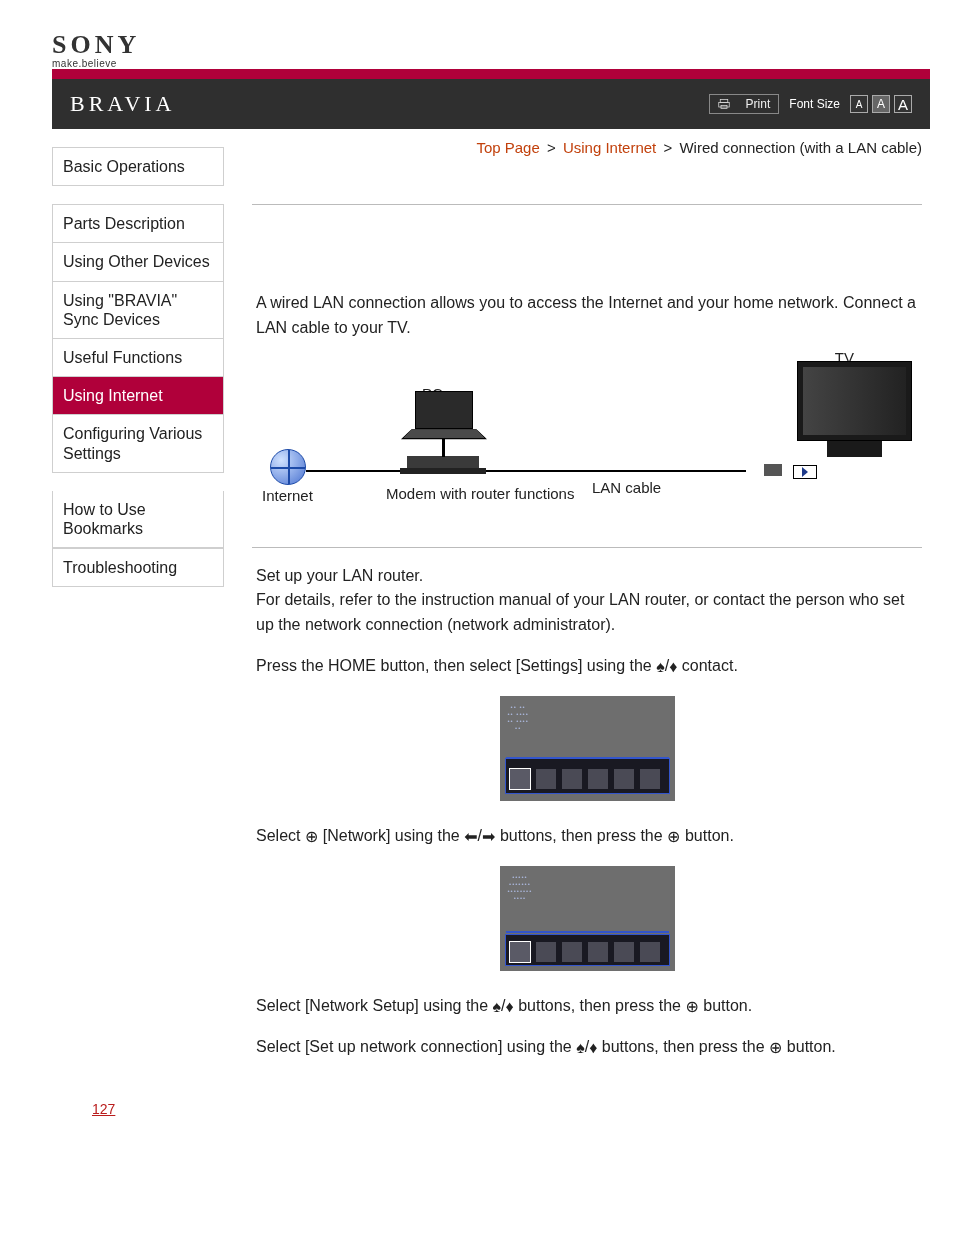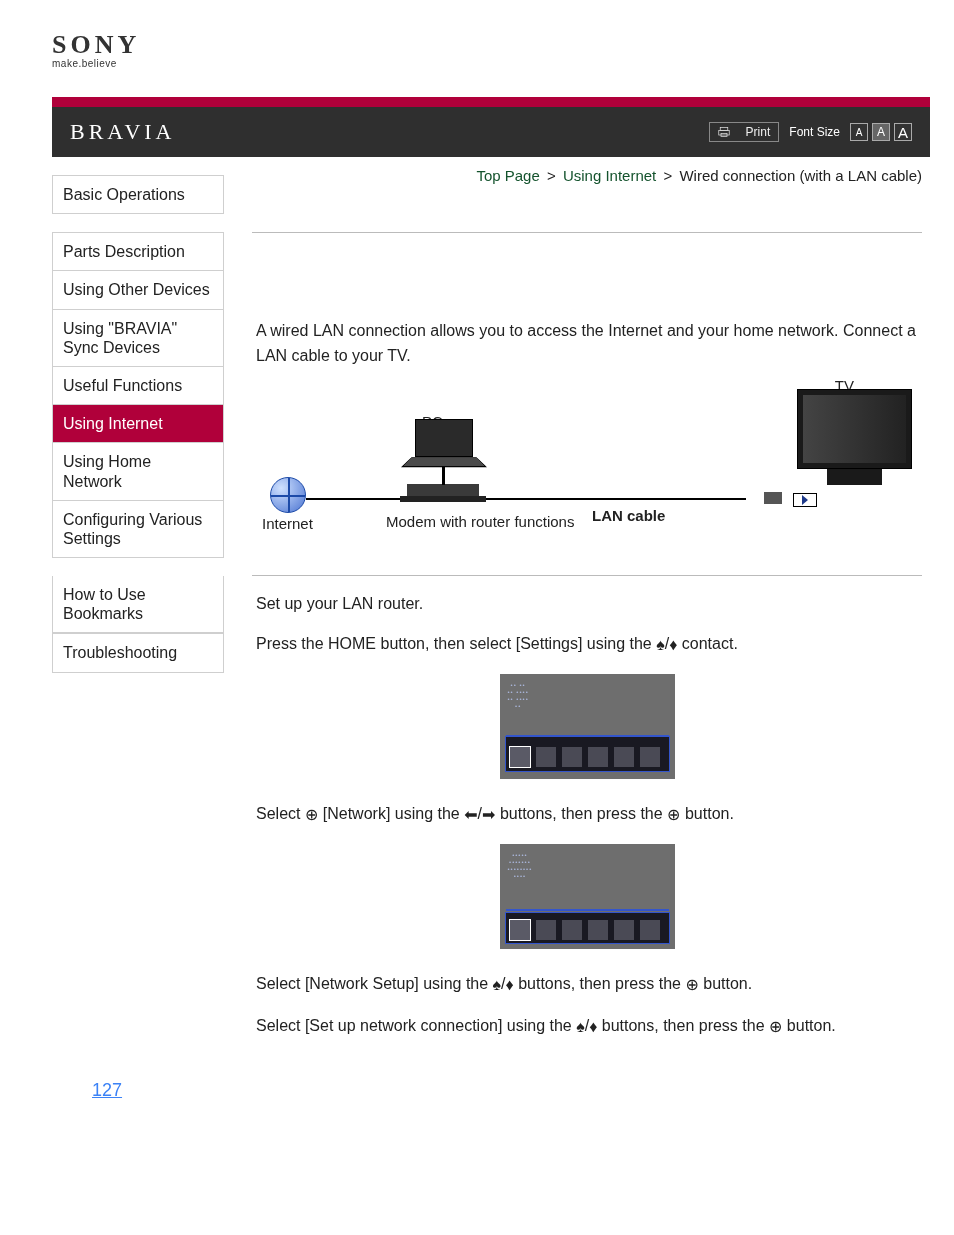--- a/index.html
+++ b/index.html
@@ -5,42 +5,42 @@
   * { box-sizing: border-box; }
   body {
     margin: 0;
     font-family: Arial, Helvetica, sans-serif;
     font-size: 17px;
     color: #222;
     width: 954px;
     background: #fff;
   }
   .page { padding: 30px 24px 40px 52px; }
-  .sony-logo { margin-bottom: 28px; }
+  .sony-logo { }
   .sony-logo .brand { font-family: "Times New Roman", serif; font-weight: bold; font-size: 26px; letter-spacing: 4px; color:#333; }
   .sony-logo .tag { font-size: 10px; color:#333; letter-spacing: .5px; margin-top:-2px; }
   .redbar { height: 10px; background:#b0003a; width:100%; }
   .blackbar { height: 50px; background:#2f2f2f; display:flex; align-items:center; justify-content:space-between; padding:0 18px; }
   .bravia { font-family: Georgia, "Times New Roman", serif; color:#fff; font-size: 22px; letter-spacing: 4px; }
   .bar-right { display:flex; align-items:center; gap:10px; color:#fff; font-size:12px; }
   .print-btn { display:inline-flex; align-items:center; gap:16px; border:1px solid #888; padding:2px 8px; font-size:12px; color:#eee; cursor:pointer;}
   .print-btn svg { width:12px; height:12px; }
   .fsize { display:flex; align-items:center; gap:4px; }
   .fsize .box { border:1px solid #aaa; background:#333; color:#fff; min-width:18px; height:18px; display:flex; align-items:center; justify-content:center; font-size:10px; cursor:pointer;}
   .fsize .box.m { font-size:12px; background:#666;}
   .fsize .box.l { font-size:15px; }
   .columns { display:flex; gap:28px; margin-top:0; }
   .sidebar { width:172px; flex:0 0 172px; }
   .navgroup { margin-bottom:18px; }
   .navitem { border:1px solid #cfcfcf; border-top:none; padding:9px 10px; font-size:16px; line-height:1.2; cursor:pointer; background:#fff;}
   .navitem.first { border-top:1px solid #cfcfcf; }
   .navitem.active { background:#b0003a; color:#fff; }
   .main { flex:1; padding-right:8px; }
   .breadcrumb { text-align:right; font-size:15px; margin:10px 0 48px; }
-  .breadcrumb a { color:#14532d; text-decoration:none; cursor:pointer;}
+  .breadcrumb a { color:#c2410c; text-decoration:none; cursor:pointer;}
   .breadcrumb .sep { padding:0 3px; color:#222;}
   .breadcrumb .cur { color:#222; }
   hr.sep { border:none; border-top:1px solid #bbb; margin:0 0 0 0; }
   .para { font-size:16px; line-height:1.55; margin:16px 4px; }
   .diagram { position:relative; height:170px; margin:6px 0 20px; }
   .dia-label { position:absolute; font-size:15px; }
   .dia-tv { position:absolute; right:10px; top:4px; width:115px; height:80px; background:#1a1a1a; border:1px solid #000;}
   .dia-tv-stand { position:absolute; right:40px; top:84px; width:55px; height:16px; background:#1a1a1a;}
   .dia-tv-inner { position:absolute; right:16px; top:10px; width:103px; height:68px; background: linear-gradient(to right,#444,#222);}
   .dia-port { position:absolute; right:105px; top:108px; width:24px; height:14px; border:1.5px solid #000; display:flex; align-items:center; justify-content:center; background:#fff;}
@@ -58,21 +58,21 @@
   .dia-laptop::before{content:"";position:absolute;left:8px;top:0;width:56px;height:36px;background:#2a2a2a;border:1px solid #000;}
   .dia-laptop::after{content:"";position:absolute;left:0;top:36px;width:72px;height:11px;background:#4a4a4a;border:1px solid #000; transform: perspective(30px) rotateX(40deg);}
   .thumb-wrap { text-align:center; margin:12px 0 18px;}
   .thumb { display:inline-block; width:175px; height:105px; background:#6e6e6e; position:relative; }
   .thumb .rowbar { position:absolute; left:6px; right:6px; bottom:8px; height:34px; background:#191922; outline:1px solid #3355cc;}
   .thumb .cell { position:absolute; bottom:12px; width:20px; height:20px; background:#4a4a55; }
   .thumb .cell.hl { outline:1.5px solid #fff; background:#5a5a66; }
   .thumb .toprow { position:absolute; left:6px; right:6px; bottom:42px; height:2px; background:#3355cc;}
   .dots { position:absolute; left:8px; top:8px; color:#a9b5d9; font-size:6px; line-height:7px; letter-spacing:1px;}
   .arrow-icon { display:inline-block; vertical-align: -1px;}
-  .pagenum { font-size:18px; margin-top:40px; color:#3b82f6;text-decoration:underline; }
+  .pagenum { font-size:14px; margin-top:40px; color:#b91c1c;text-decoration:underline; }
 </style>
 </head>
 <body>
 
 <div class="page">
   <div class="sony-logo">
     <div class="brand">SONY</div>
     <div class="tag">make.believe</div>
   </div>
 
@@ -102,21 +102,20 @@
       <div style="height:18px"></div>
       <div class="navgroup" id="navg1">
           <div class="navitem first">Basic Operations</div>
         </div>
       <div class="navgroup" id="navg2">
           <div class="navitem first">Parts Description</div>
           <div class="navitem">Using Other Devices</div>
           <div class="navitem">Using "BRAVIA" Sync Devices</div>
           <div class="navitem">Useful Functions</div>
           <div class="navitem active">Using Internet</div>
-          <div class="navitem">Using Home Network</div>
           <div class="navitem">Configuring Various Settings</div>
         </div>
       <div class="navgroup" id="navg3">
           <div class="navitem">How to Use Bookmarks</div>
           <div class="navitem first">Troubleshooting</div>
         </div>
     </div>
 
     <div class="main">
       <div class="breadcrumb">
@@ -130,40 +129,41 @@
       <hr class="sep">
       <div style="height:70px"></div>
 
       <div class="para">A wired LAN connection allows you to access the Internet and your home network. Connect a LAN cable to your TV.</div>
 
       <div class="diagram">
         <span class="dia-label" style="left:170px;top:28px;">PC</span>
         <span class="dia-label" style="right:68px;top:-8px;text-align:center;">TV</span>
         <span class="dia-label" style="left:10px;top:130px;">Internet</span>
         <span class="dia-label" style="left:98px;top:128px;margin-left:36px;">Modem with router functions</span>
-        <span class="dia-label" style="left:340px;top:122px;font-weight:bold;">LAN cable</span>
+        <span class="dia-label" style="left:340px;top:122px;">LAN cable</span>
 
         <div class="dia-globe"></div>
         <div class="dia-hline" style="left:54px;top:113px;width:100px;"></div>
         <div class="dia-modem"></div>
         <div class="dia-modem-base"></div>
         <div class="dia-vline" style="left:190px;top:78px;height:22px;"></div>
         <div class="dia-laptop"></div>
         <div class="dia-hline" style="left:234px;top:113px;width:260px;"></div>
         <div class="dia-lan-small"></div>
         <div class="dia-port"></div>
         <div class="dia-tv"></div>
         <div class="dia-tv-inner"></div>
         <div class="dia-tv-stand"></div>
       </div>
 
       <hr class="sep">
 
       <div class="para">
         <span>Set up your LAN router.</span><br>
+        <span>For details, refer to the instruction manual of your LAN router, or contact the person who set up the network connection (network administrator).</span>
       </div>
 
       <div class="para">
         <span>Press the HOME button, then select [Settings] using the </span><span class="arrow-icon">♠</span>/<span class="arrow-icon">♦</span><span> contact.</span>
       </div>
 
       <div class="thumb-wrap">
         <div class="thumb">
           <div class="dots">•• ••<br>•• ••••<br>•• ••••<br>••</div>
           <div class="toprow"></div>

